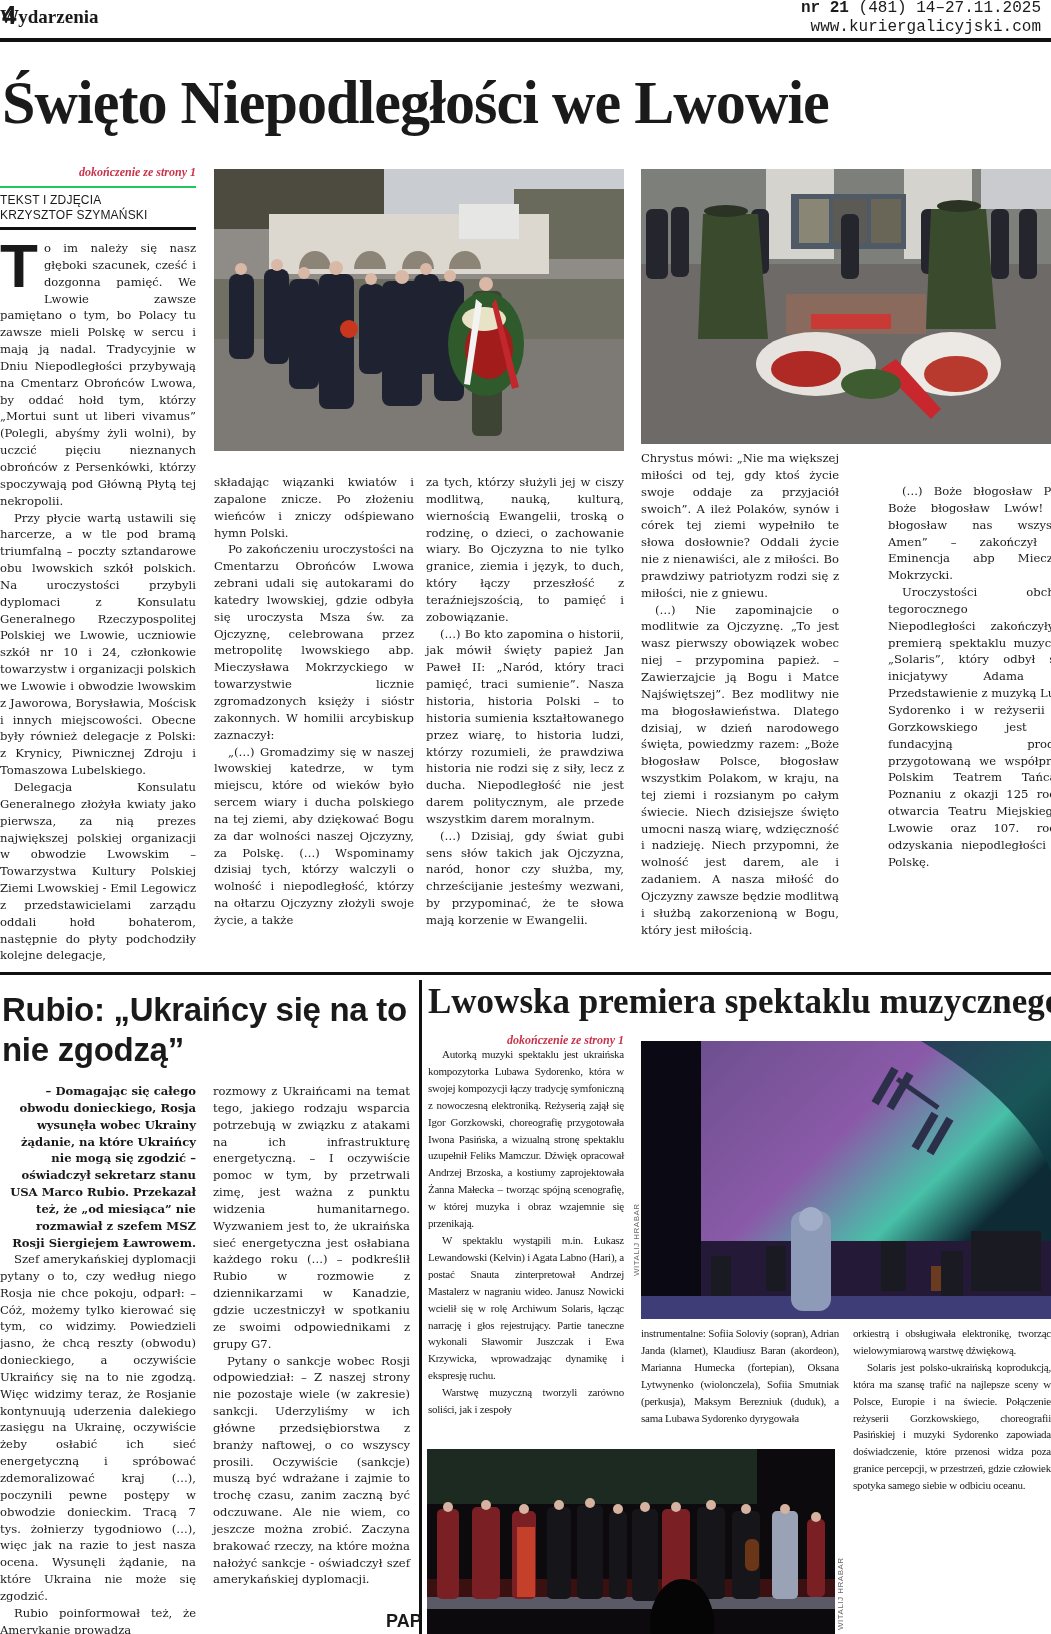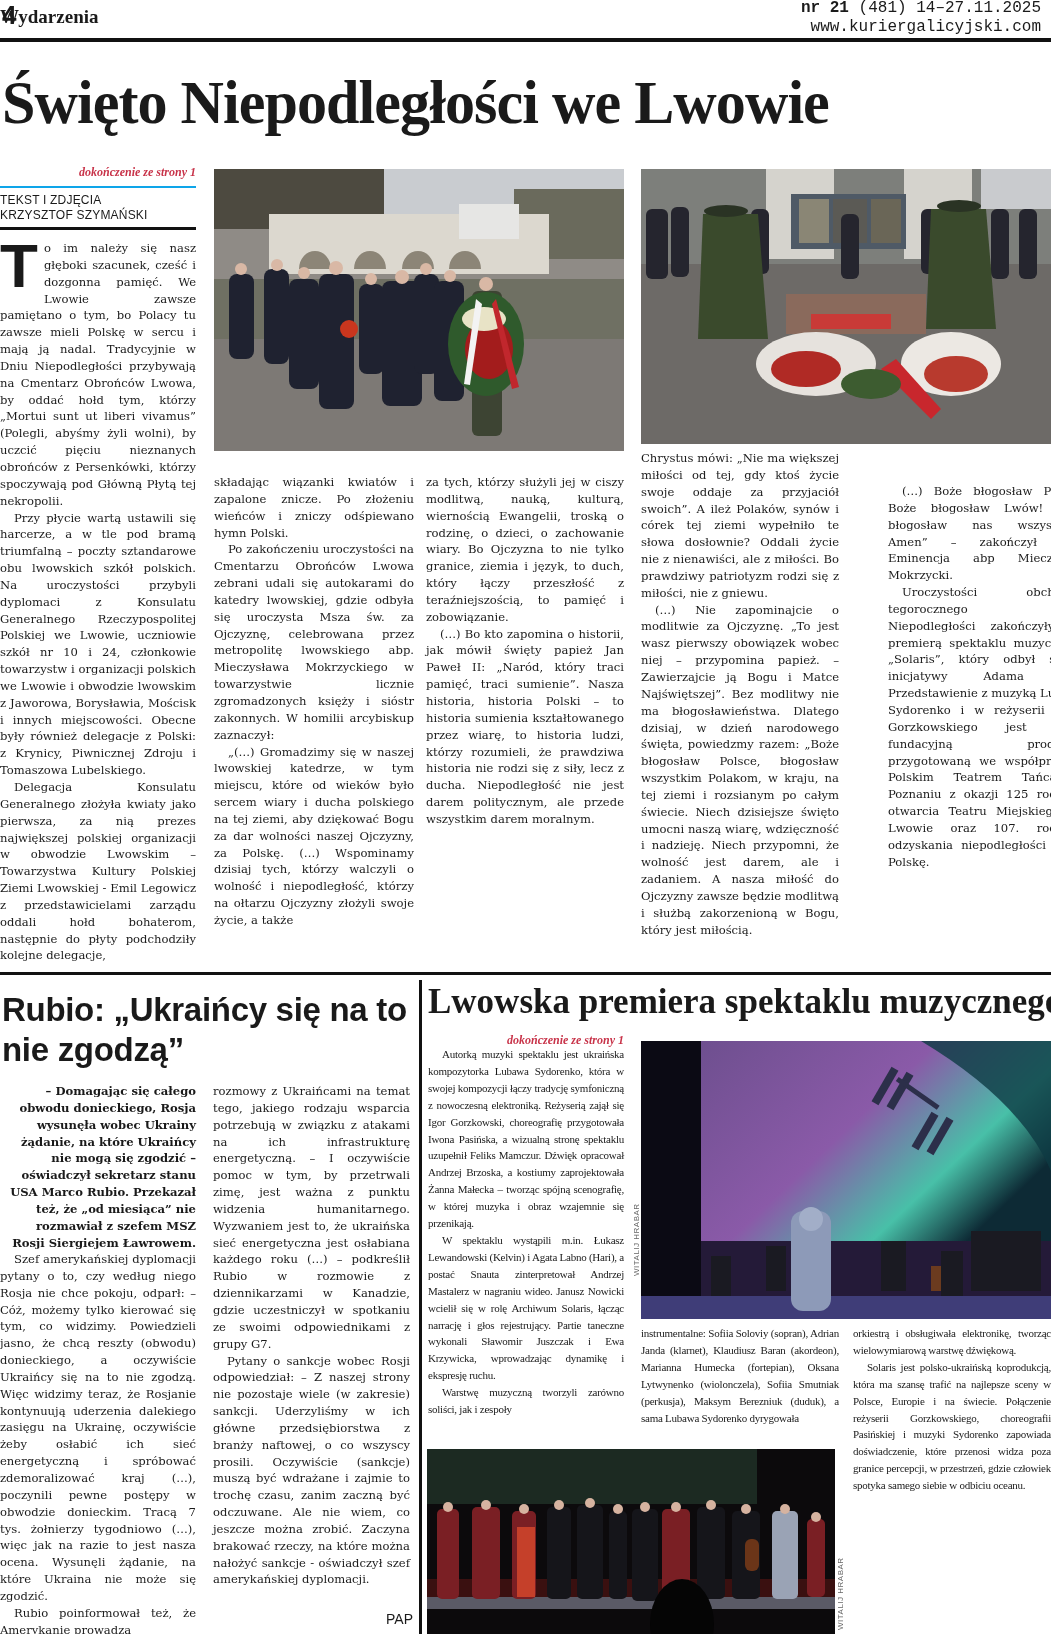--- a/index.html
+++ b/index.html
@@ -9,40 +9,40 @@
   .header { position: absolute; left: 0; top: 0; width: 1051px; height: 42px; border-bottom: 4px solid #111; }
   .page-num { position: absolute; left: 2px; top: 0px; font-family: "Liberation Sans", sans-serif; font-weight: bold; font-size: 26px; }
   .section-name { position: absolute; left: 0; width: 968px; top: 6px; text-align: left; font-family: "Liberation Serif", serif; font-weight: bold; font-size: 19px; }
   .issue { position: absolute; right: 10px; top: -1px; text-align: right; font-family: Liberation Mono, monospace; font-size: 16px; line-height: 19px; }
   .issue b { font-weight: bold; }
 
   .main-title { position: absolute; left: 2px; top: 64px; font-family: "Liberation Serif", serif; font-weight: bold; font-size: 62px; letter-spacing: -1px; line-height: 76px; transform: scaleX(0.97); transform-origin: left; white-space: nowrap; }
 
   .cont { font-family: "Liberation Serif", serif; font-style: italic; font-weight: bold; color: #c8344a; font-size: 12px; }
   .cont-1 { position: absolute; left: 0; width: 196px; top: 165px; text-align: right; }
-  .byline { position: absolute; left: 0; top: 186px; width: 196px; border-top: 2px solid #0ea5e9; border-bottom: 3px solid #111; padding: 5px 0 4px; font-family: "Liberation Sans", sans-serif; font-size: 12px; line-height: 15px; letter-spacing: 0.2px; transform-origin: left; }
+  .byline { position: absolute; left: 0; top: 186px; width: 196px; border-top: 2px solid #22c55e; border-bottom: 3px solid #111; padding: 5px 0 4px; font-family: "Liberation Sans", sans-serif; font-size: 12px; line-height: 15px; letter-spacing: 0.2px; transform-origin: left; }
 
   .col { position: absolute; font-size: 11.6px; line-height: 16.85px; text-align: justify; hyphens: manual; }
   .col p { text-indent: 14px; }
   .col p.noind { text-indent: 0; }
   .dropcap { float: left; font-family: "Liberation Sans", sans-serif; font-weight: bold; font-size: 62px; line-height: 48px; margin: 2px 6px 0 0; height: 50px; }
 
   .photo { position: absolute; overflow: hidden; }
   .photo svg { width: 100%; height: 100%; display: block; }
 
   .hr { position: absolute; background: #111; }
 
   .rubio-title { position: absolute; left: 2px; top: 990px; width: 410px; font-family: "Liberation Sans", sans-serif; font-weight: bold; font-size: 33px; line-height: 40px; letter-spacing: -0.3px; }
   .lead { font-weight: bold; }
 
   .solaris-title { position: absolute; left: 428px; top: 984px; font-family: "Liberation Serif", serif; font-size: 35px; line-height: 36px; white-space: nowrap; }
   .narrow { font-family: "Liberation Sans Narrow", "Liberation Serif", serif; font-size: 11px; line-height: 16.9px; letter-spacing: -0.25px; }
 
   .credit { position: absolute; font-family: "Liberation Sans", sans-serif; font-size: 8px; color: #666; transform: rotate(-90deg); transform-origin: left top; white-space: nowrap; letter-spacing: 0.5px; }
-  .pap { position: absolute; font-family: "Liberation Sans", sans-serif; font-weight: normal; font-size: 14px; }
+  .pap { position: absolute; font-family: "Liberation Sans", sans-serif; font-weight: bold; font-size: 18px; }
 </style>
 </head>
 <body>
 
 <div class="header">
   <div class="page-num">4</div>
   <div class="section-name">Wydarzenia</div>
   <div class="issue">
     <div><b>nr 21</b><span> (481) 14–27.11.2025</span></div>
     <div>www.kuriergalicyjski.com</div>
@@ -143,20 +143,21 @@
 </div>
 
 <div class="col" style="left:214px; top:474px; width:200px;">
   <p class="noind">składając wiązanki kwiatów i zapalone znicze. Po złożeniu wieńców i zniczy odśpiewano hymn Polski.</p>
   <p>Po zakończeniu uroczystości na Cmentarzu Obrońców Lwowa zebrani udali się autokarami do katedry lwowskiej, gdzie odbyła się uroczysta Msza św. za Ojczyznę, celebrowana przez metropolitę lwowskiego abp. Mieczysława Mokrzyckiego w towarzystwie licznie zgromadzonych księży i sióstr zakonnych. W homilii arcybiskup zaznaczył:</p>
   <p>„(…) Gromadzimy się w naszej lwowskiej katedrze, w tym miejscu, które od wieków było sercem wiary i ducha polskiego na tej ziemi, aby dziękować Bogu za dar wolności naszej Ojczyzny, za Polskę. (…) Wspominamy dzisiaj tych, którzy walczyli o wolność i niepodległość, którzy na ołtarzu Ojczyzny złożyli swoje życie, a także</p>
 </div>
 <div class="col" style="left:426px; top:474px; width:198px;">
   <p class="noind">za tych, którzy służyli jej w ciszy modlitwą, nauką, kulturą, wiernością Ewangelii, troską o rodzinę, o dzieci, o zachowanie wiary. Bo Ojczyzna to nie tylko granice, ziemia i język, to duch, który łączy przeszłość z teraźniejszością, to pamięć i zobowiązanie.</p>
   <p>(…) Bo kto zapomina o historii, jak mówił święty papież Jan Paweł II: „Naród, który traci pamięć, traci sumienie”. Nasza historia, historia Polski – to historia sumienia kształtowanego przez wiarę, to historia ludzi, którzy rozumieli, że prawdziwa historia nie rodzi się z siły, lecz z ducha. Niepodległość nie jest darem politycznym, ale przede wszystkim darem moralnym.</p>
+  <p>(…) Dzisiaj, gdy świat gubi sens słów takich jak Ojczyzna, naród, honor czy służba, my, chrześcijanie jesteśmy wezwani, by przypominać, że te słowa mają korzenie w Ewangelii.</p>
 </div>
 <div class="col" style="left:641px; top:450px; width:198px;">
   <p class="noind">Chrystus mówi: „Nie ma większej miłości od tej, gdy ktoś życie swoje oddaje za przyjaciół swoich”. A ileż Polaków, synów i córek tej ziemi wypełniło te słowa dosłownie? Oddali życie nie z nienawiści, ale z miłości. Bo prawdziwy patriotyzm rodzi się z miłości, nie z gniewu.</p>
   <p>(…) Nie zapominajcie o modlitwie za Ojczyznę. „To jest wasz pierwszy obowiązek wobec niej – przypomina papież. – Zawierzajcie ją Bogu i Matce Najświętszej”. Bez modlitwy nie ma błogosławieństwa. Dlatego dzisiaj, w dzień narodowego święta, powiedzmy razem: „Boże błogosław Polsce, błogosław wszystkim Polakom, w kraju, na tej ziemi i rozsianym po całym świecie. Niech dzisiejsze święto umocni naszą wiarę, wdzięczność i nadzieję. Niech przypomni, że wolność jest darem, ale i zadaniem. A nasza miłość do Ojczyzny zawsze będzie modlitwą i służbą zakorzenioną w Bogu, który jest miłością.</p>
 </div>
 <div class="col" style="left:888px; top:450px; width:198px;margin-top:33px;">
   <p>(…) Boże błogosław Polskę! Boże błogosław Lwów! Boże błogosław nas wszystkich! Amen” – zakończył Jego Eminencja abp Mieczysław Mokrzycki.</p>
   <p>Uroczystości obchodów tegorocznego Dnia Niepodległości zakończyły się premierą spektaklu muzycznego „Solaris”, który odbył się z inicjatywy Adama Bali. Przedstawienie z muzyką Lubawy Sydorenko i w reżyserii Igora Gorzkowskiego jest nową fundacyjną produkcją przygotowaną we współpracy z Polskim Teatrem Tańca w Poznaniu z okazji 125 rocznicy otwarcia Teatru Miejskiego we Lwowie oraz 107. rocznicy odzyskania niepodległości przez Polskę.</p>
 </div>
 

